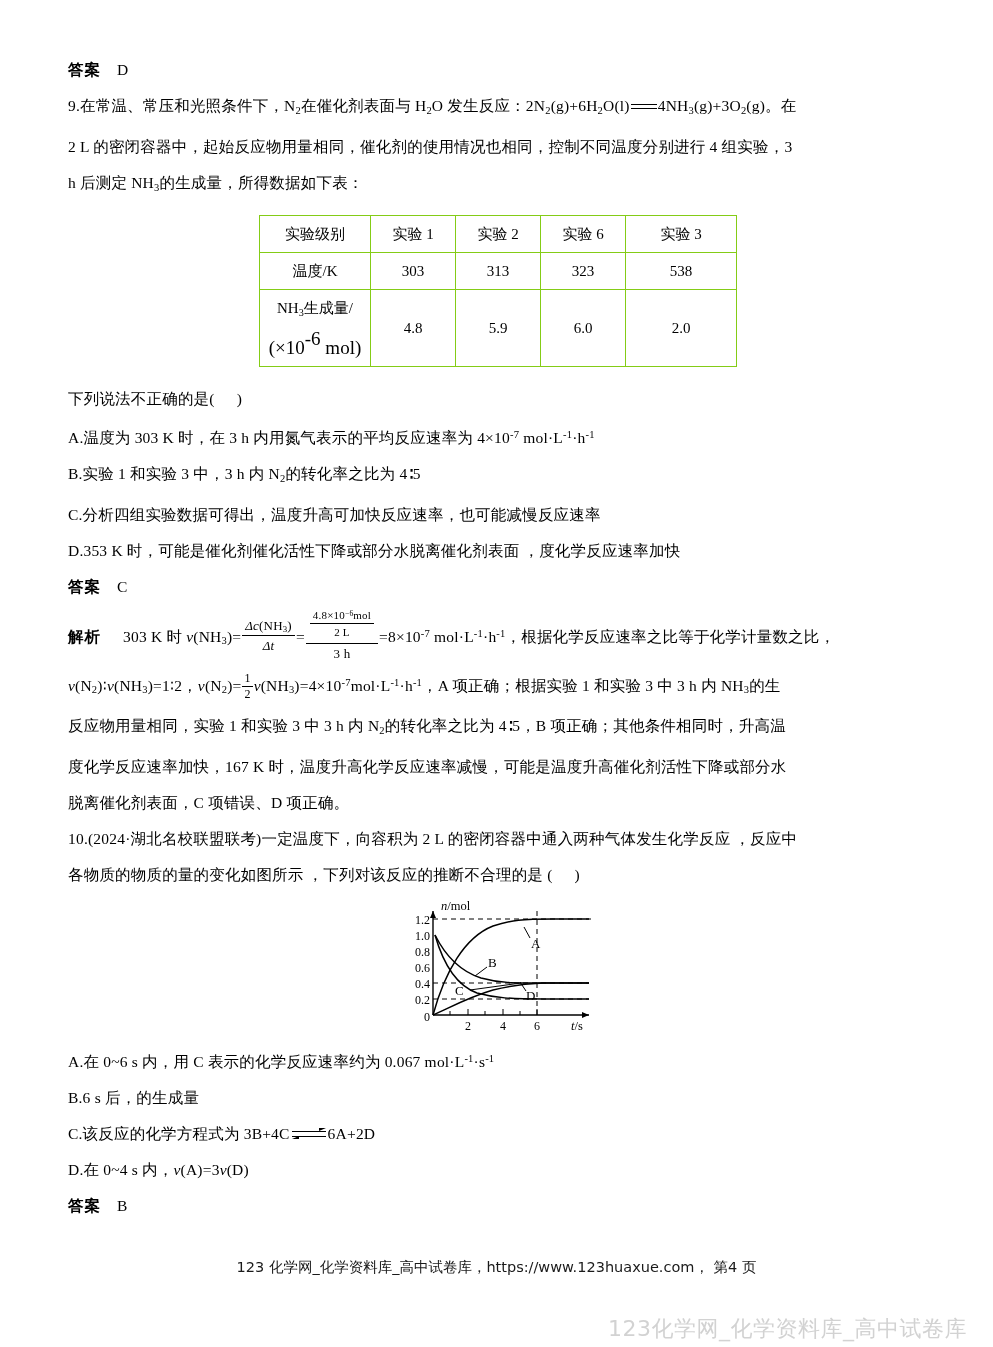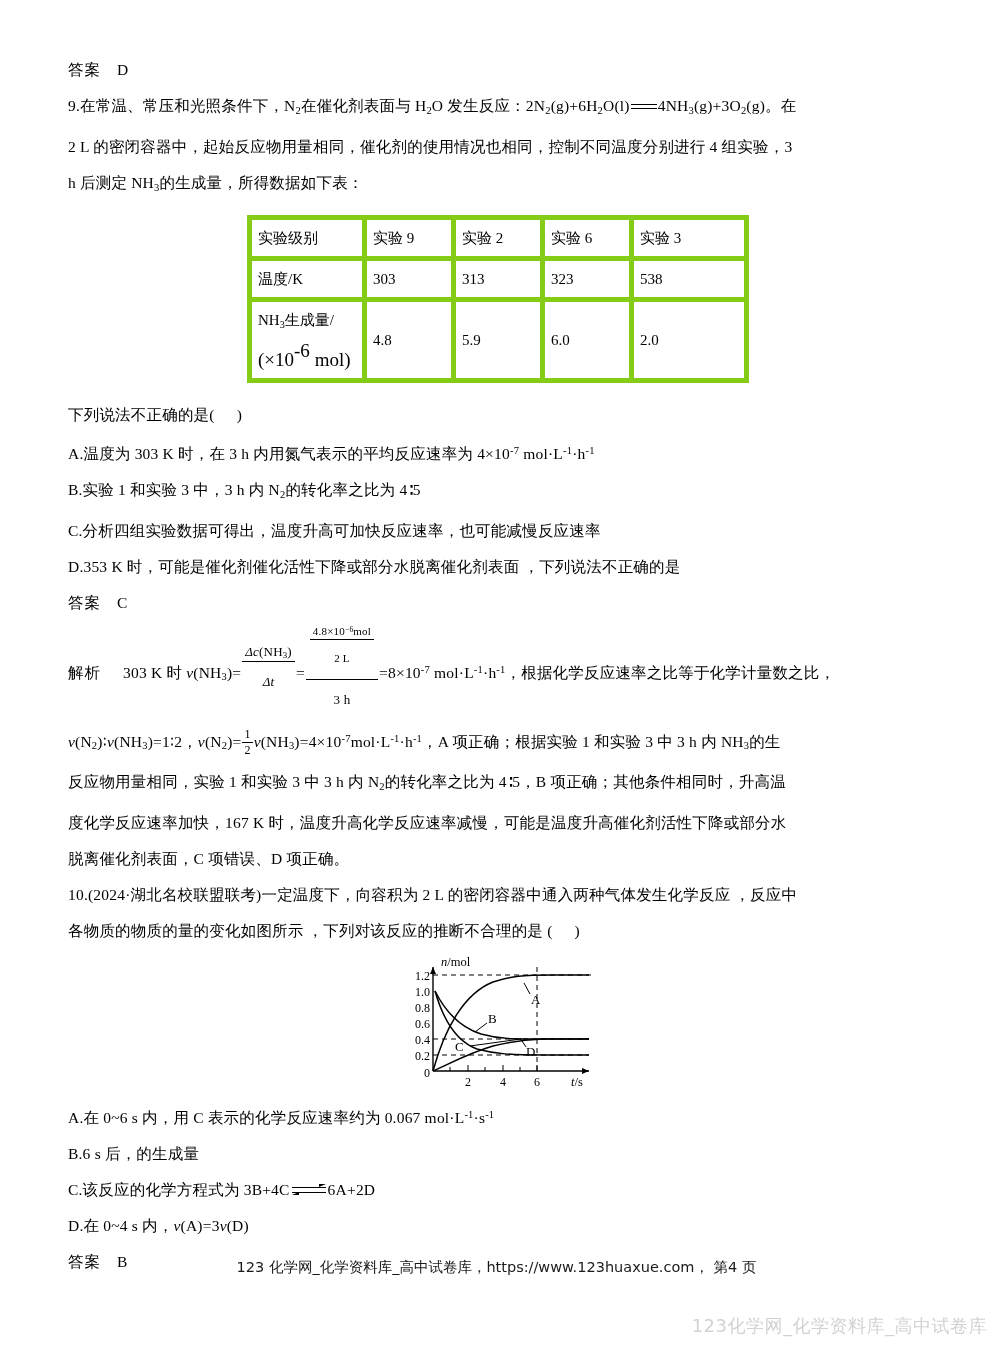--- a/index.html
+++ b/index.html
@@ -27,21 +27,21 @@
     top: 52px;
     width: 860px;
   }
   .line {
     font-size: 15.5px;
     line-height: 36px;
     white-space: nowrap;
     letter-spacing: 0.2px;
   }
   .ans-label {
-    font-weight: normal;
+    font-weight: bold;
     letter-spacing: 1px;
   }
   .ans-gap { display:inline-block; width: 16px; }
   sub { font-size: 0.68em; vertical-align: -0.25em; }
   sup { font-size: 0.68em; vertical-align: 0.45em; }
   .ital { font-style: italic; }
   .eqarrow {
     display: inline-block;
     position: relative;
     width: 26px;
@@ -97,22 +97,22 @@
   .data-table-wrap {
     margin: 10px 0 0 0;
     display: flex;
     justify-content: center;
   }
   table.data-table {
     border-collapse: collapse;
     font-size: 15px;
   }
   table.data-table td {
-    border: 5px solid #84cc16;
-    text-align: left;
+    border: 1px solid #84cc16;
+    text-align: center;
     vertical-align: middle;
     padding: 5px 6px;
     line-height: 26px;
   }
   td.c0 { width: 98px; }
   td.c1, td.c2, td.c3 { width: 72px; }
   td.c4 { width: 98px; }
   .rowh { height: 36px; }
   .rowt { height: 36px; }
   .rown { height: 64px; }
@@ -124,21 +124,21 @@
     display: inline-block;
     vertical-align: middle;
     text-align: center;
     font-size: 12.5px;
     line-height: 1.25;
     margin: 0 1px;
     position: relative;
     top: -1px;
   }
   .frac .num { display: block; padding: 0 3px; }
-  .frac .den { display: block; padding: 12px 3px; border-top: 1.1px solid #000; }
+  .frac .den { display: block; padding: 2px 3px; border-top: 1.1px solid #000; }
   .frac.big { font-size: 13px; }
   .frac.nested { font-size: 11px; }
   .frac.half {
     font-size: 12px;
     vertical-align: middle;
     position: relative;
     top: 0px;
   }
   .frac.half .num { padding: 0 2px; }
   .frac.half .den { padding: 0 2px; }
@@ -160,24 +160,24 @@
     left: 0;
     top: 1258px;
     width: 993px;
     text-align: center;
     font-family: "DejaVu Sans", sans-serif;
     font-size: 14.5px;
     color: #1a1a1a;
   }
   .watermark {
     position: absolute;
-    right: 6px;
+    right: 26px;
     top: 1314px;
     font-family: "DejaVu Sans", sans-serif;
-    font-size: 18px;
+    font-size: 22px;
     color: #d2d2d2;
     letter-spacing: 0.5px;
   }
   .sp-wide { display:inline-block; width: 22px; }
 </style>
 </head>
 <body>
 
 <div class="page">
   <div class="content">
@@ -192,21 +192,21 @@
     <div class="line">2 L 的密闭容器中，起始反应物用量相同，催化剂的使用情况也相同，控制不同温度分别进行 4 组实验，3</div>
     <div class="line">
       <span>h 后测定 NH</span><sub>3</sub><span>的生成量，所得数据如下表：</span>
     </div>
 
     <div class="data-table-wrap">
       <table class="data-table">
         <tbody>
           <tr class="rowh">
             <td class="c0">实验级别</td>
-            <td class="c1">实验 9</td>
+            <td class="c1">实验 1</td>
             <td class="c2">实验 2</td>
             <td class="c3">实验 6</td>
             <td class="c4">实验 3</td>
           </tr>
           <tr class="rowt">
             <td>温度/K</td>
             <td>303</td>
             <td>313</td>
             <td>323</td>
             <td>538</td>
@@ -229,21 +229,21 @@
       <span>下列说法不正确的是(</span><span class="sp-wide"></span><span>)</span>
     </div>
 
     <div class="line">
       <span>A.温度为 303 K 时，在 3 h 内用氮气表示的平均反应速率为 4×10</span><sup>-7</sup><span> mol·L</span><sup>-1</sup><span>·h</span><sup>-1</sup>
     </div>
     <div class="line">
       <span>B.实验 1 和实验 3 中，3 h 内 N</span><sub>2</sub><span>的转化率之比为 4∶5</span>
     </div>
     <div class="line">C.分析四组实验数据可得出，温度升高可加快反应速率，也可能减慢反应速率</div>
-    <div class="line">D.353 K 时，可能是催化剂催化活性下降或部分水脱离催化剂表面 ，下列说法不正确的是</div>
+    <div class="line">D.353 K 时，可能是催化剂催化活性下降或部分水脱离催化剂表面 ，度化学反应速率加快</div>
 
     <div class="line">
       <span class="ans-label">答案</span><span class="ans-gap"></span><span>C</span>
     </div>
 
     <div class="line" style="margin-top:6px;">
       <span class="ans-label">解析</span><span class="sp-wide"></span><span>303 K 时 </span><span class="ital">v</span><span>(NH</span><sub>3</sub><span>)=</span><span class="frac big"><span class="num"><span class="ital">Δc</span><span>(NH</span><sub>3</sub><span>)</span></span><span class="den ital">Δt</span></span><span>=</span><span class="frac big"><span class="num"><span class="frac nested"><span class="num"><span>4.8×10</span><sup>−6</sup><span>mol</span></span><span class="den">2 L</span></span></span><span class="den">3 h</span></span><span>=8×10</span><sup>-7</sup><span> mol·L</span><sup>-1</sup><span>·h</span><sup>-1</sup><span>，根据化学反应速率之比等于化学计量数之比，</span>
     </div>
 
     <div class="line">

